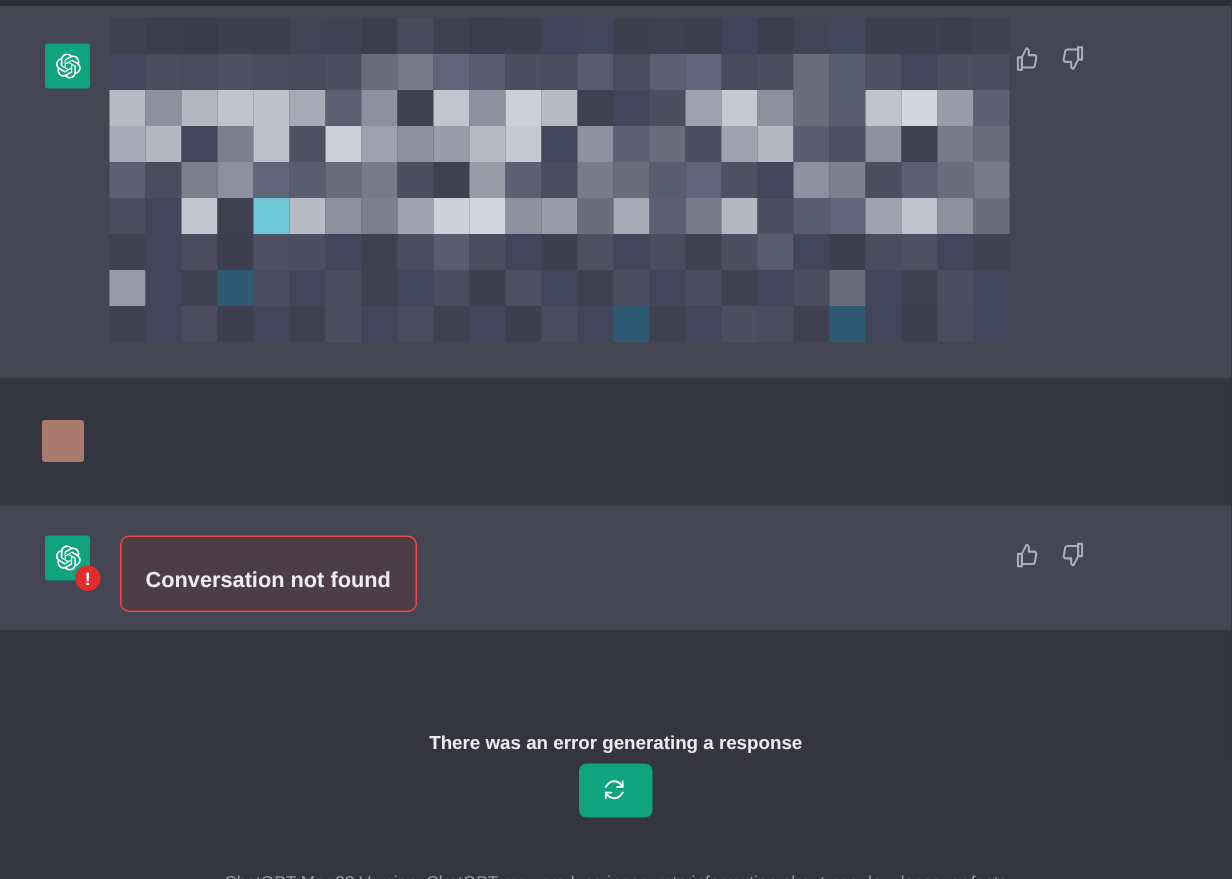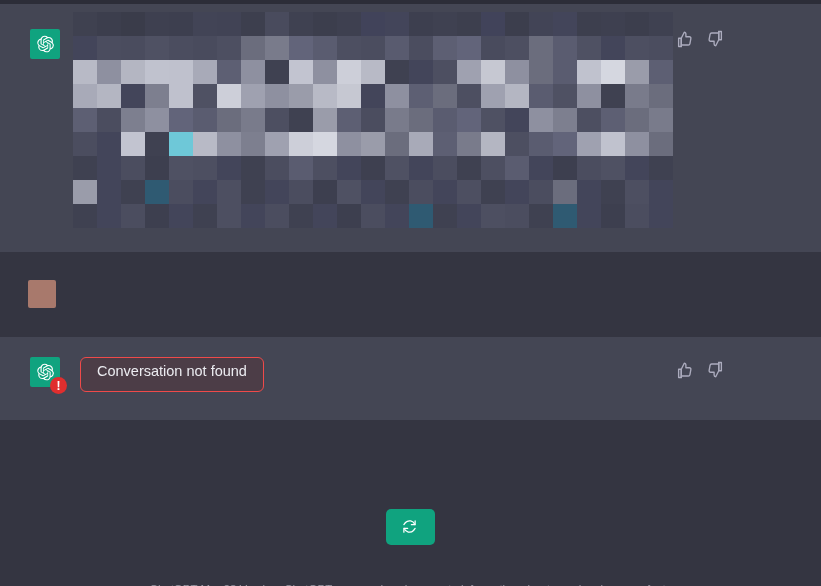--- a/index.html
+++ b/index.html
@@ -109,22 +109,23 @@
   
   .err-box {
     position: absolute;
     box-sizing: border-box;
     border: 1px solid #ef4a4a;
     background: #4c3d47;
     border-radius: 6px;
     color: #ececf1;
     font-size: 14.5px;
     line-height: 1;
-    padding: 6px 16px 12px 16px;
+    padding: 22px 16px 12px 16px;
     white-space: nowrap;
+    font-weight: bold;
   }
 
   
   .footer-area {
     position: absolute;
     top: 420px; left: 0;
     width: 821px;
     height: 166px;
     background: #343541;
   }
@@ -464,20 +465,21 @@
         <svg viewBox="0 0 24 24" fill="none" stroke="currentColor" stroke-width="1.8" stroke-linecap="round" stroke-linejoin="round">
           <path d="M17 2v11M17 13l-4 8a2.2 2.2 0 0 1-2.2-2.2V15H6.2a2 2 0 0 1-2-2.4l1.3-7A2 2 0 0 1 7.5 4H17"></path>
           <path d="M17 2h3.5v11H17z"></path>
         </svg>
       </span>
     </div>
   </div>
 
   <div class="footer-area">
 
+    <div class="err-note">There was an error generating a response</div>
 
     <div class="regen-wrap">
       <button class="regen-btn">
         <span>
           <svg width="15" height="15" viewBox="0 0 24 24" fill="none" stroke="#ffffff" stroke-width="2" stroke-linecap="round" stroke-linejoin="round">
             <polyline points="21 3 21 9 15 9"></polyline>
             <polyline points="3 21 3 15 9 15"></polyline>
             <path d="M20.5 9A9 9 0 0 0 5.6 5.6L3 9"></path>
             <path d="M3.5 15a9 9 0 0 0 14.9 3.4L21 15"></path>
           </svg>

